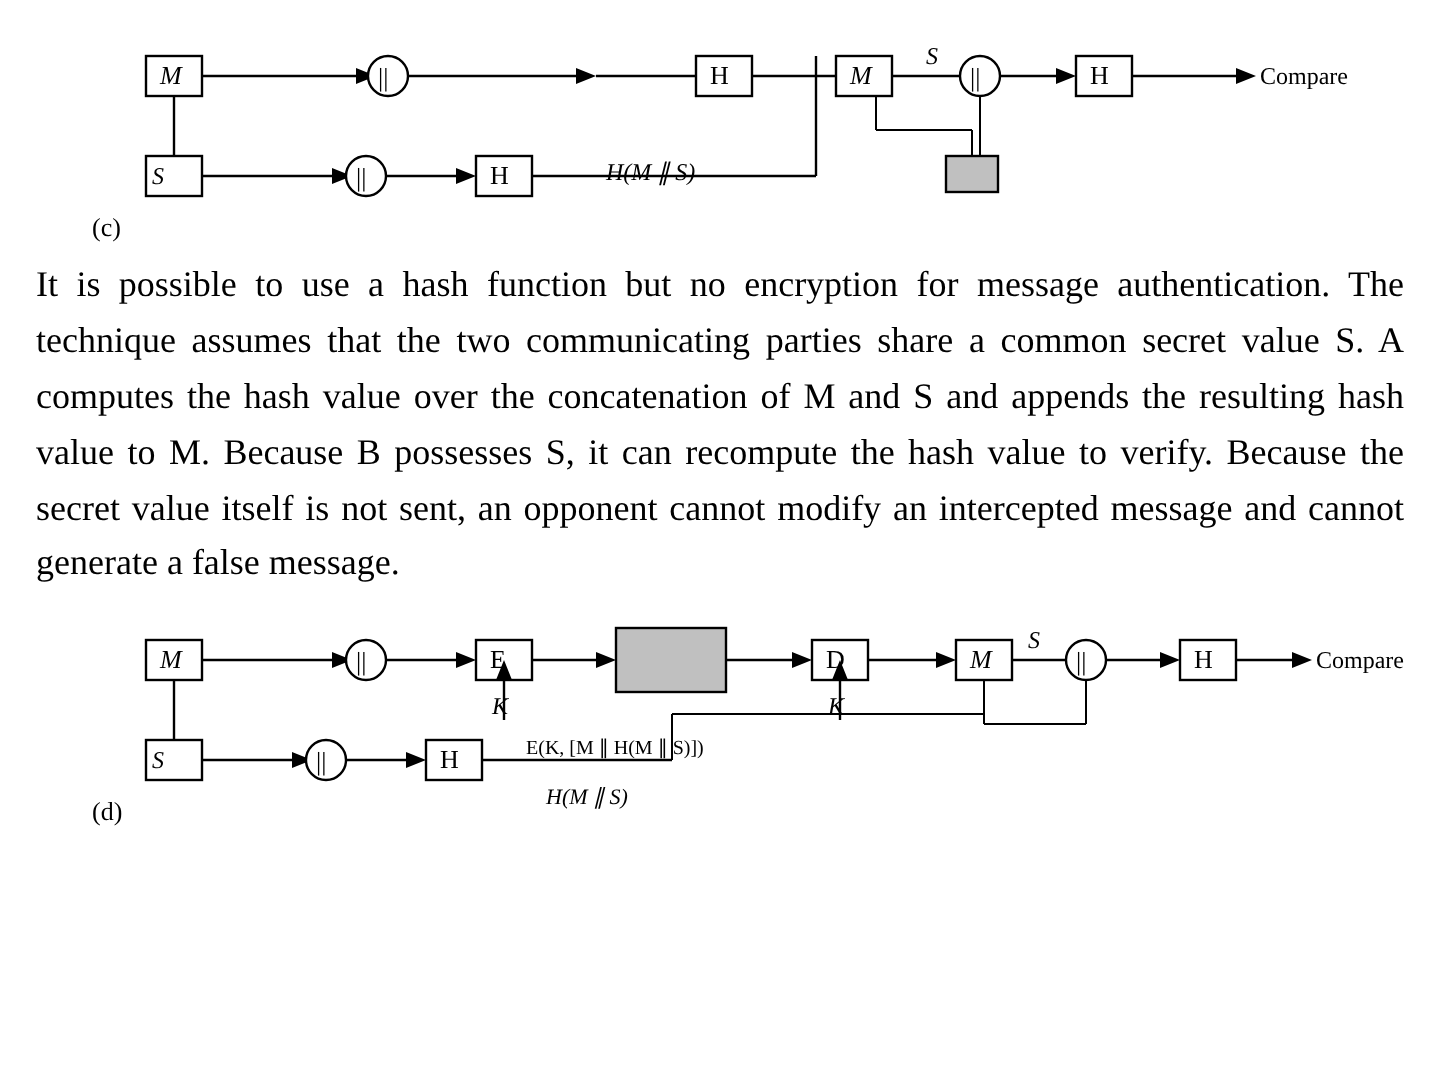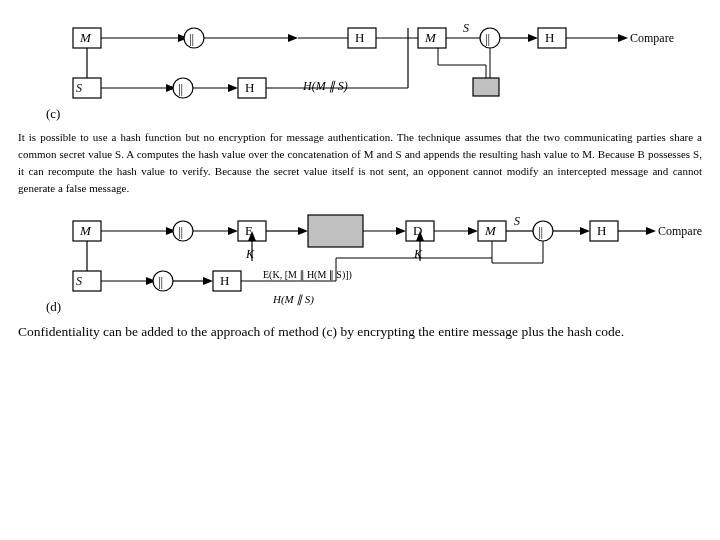--- a/index.html
+++ b/index.html
@@ -19,21 +19,21 @@
       padding: 10px 18px 10px 18px;
       position: relative;
     }
     .diagram-top {
       position: relative;
       width: 100%;
       height: 115px;
       margin-bottom: 4px;
     }
     .text-block {
-      font-size: 11px;
+      font-size: 18px;
       line-height: 1.55;
       text-align: justify;
       margin-bottom: 6px;
     }
     .diagram-bottom {
       position: relative;
       width: 100%;
       height: 115px;
       margin-bottom: 4px;
     }
@@ -222,17 +222,14 @@
       <line x1="525" y1="60" x2="525" y2="38" stroke="black" stroke-width="1"></line>
 
       <line x1="69" y1="38" x2="69" y2="68" stroke="black" stroke-width="1.2"></line>
 
       <line x1="318" y1="78" x2="318" y2="55" stroke="black" stroke-width="1"></line>
       <line x1="318" y1="55" x2="474" y2="55" stroke="black" stroke-width="1"></line>
 
     </svg>
   </div>
 
-  <div class="text-block2">
-    <span>Confidentiality can be added to the approach of method (c) by encrypting the entire message plus the hash code.</span>
-  </div>
 
 </div>
 
 </body></html>

